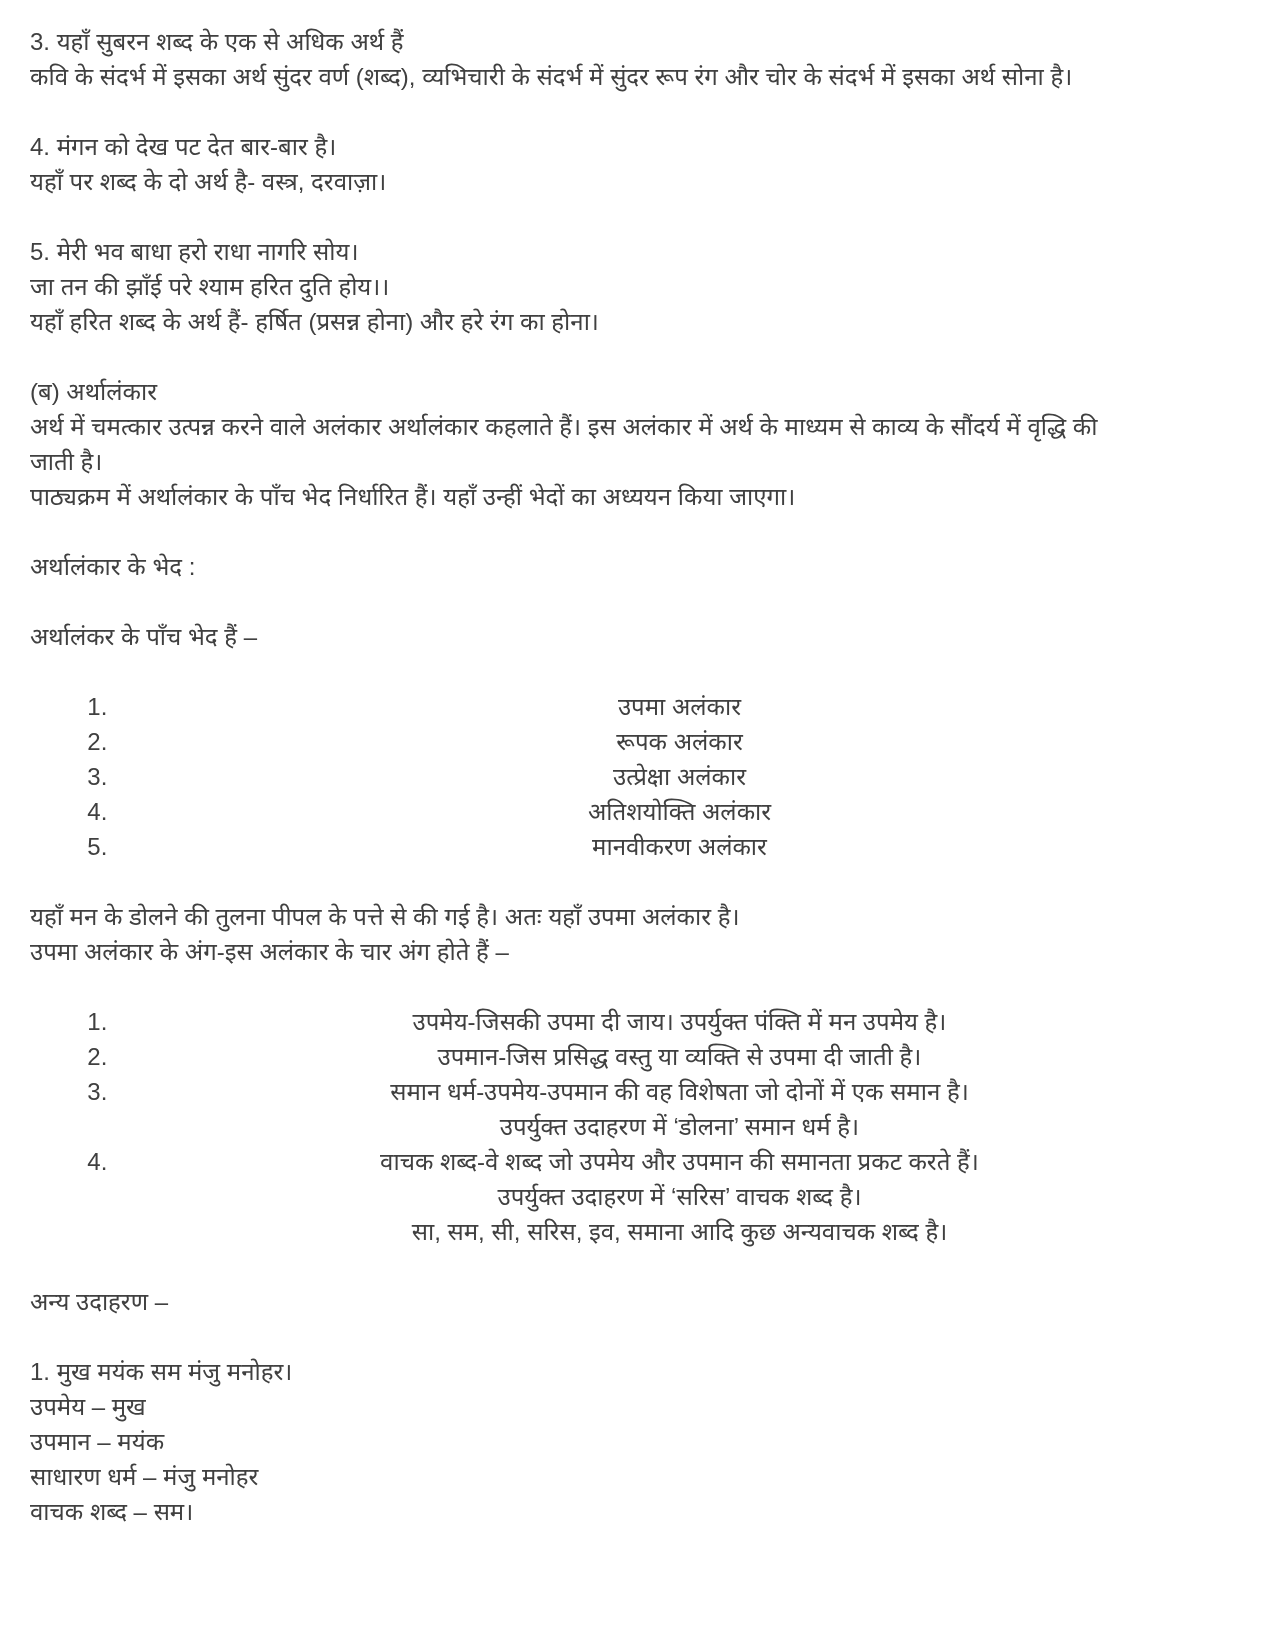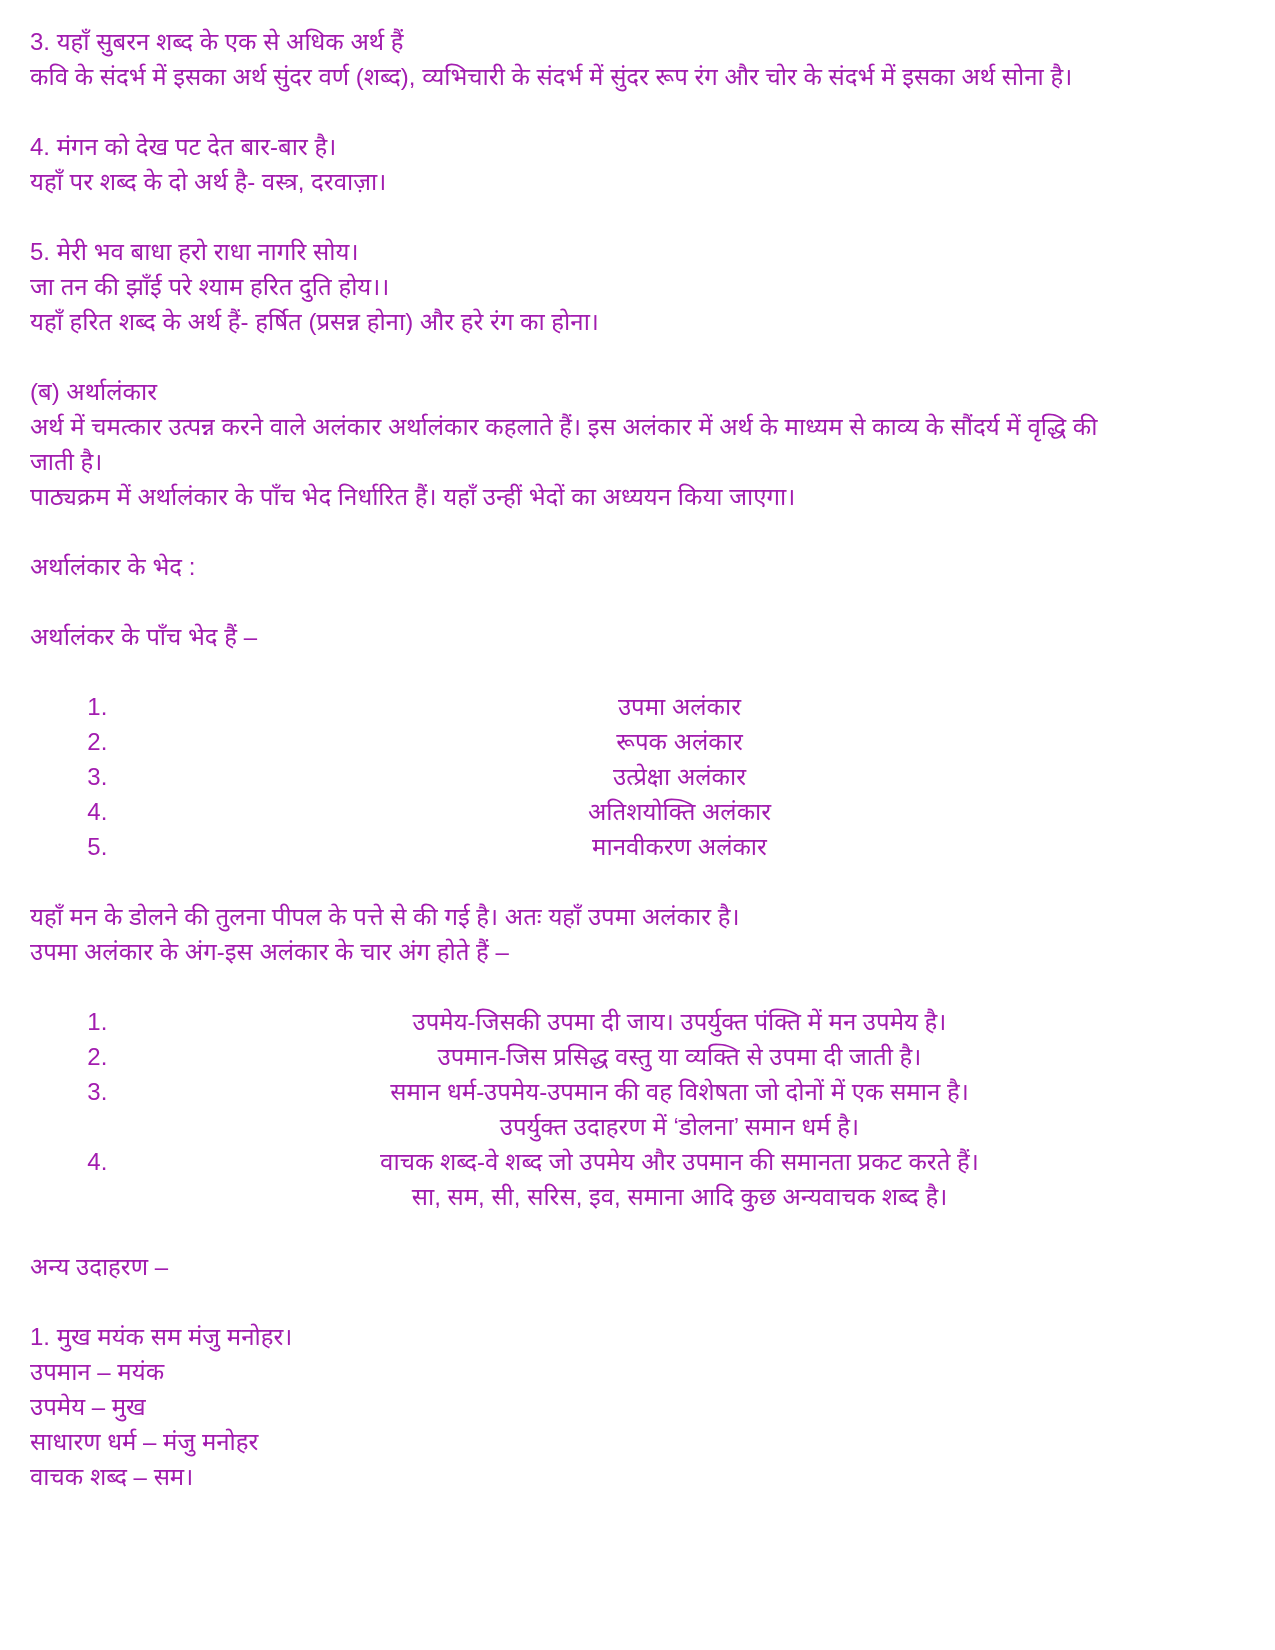--- a/index.html
+++ b/index.html
@@ -5,21 +5,21 @@
   html, body {
     margin: 0;
     padding: 0;
     background: #ffffff;
     overflow: hidden;
   }
   .doc {
     width: 1275px;
     box-sizing: border-box;
     padding: 24px 30px 16px 30px;
-    color: #a21caf;
+    color: #404040;
     font-family: "Liberation Sans", sans-serif;
     font-size: 24px;
   }
   .para { margin: 0 0 35px 0; }
   .para:last-child { margin-bottom: 12px; }
   .line {
     line-height: 35px;
     white-space: nowrap;
   }
   ol.num-list {
@@ -98,29 +98,30 @@
     </li>
     <li>
       <div class="line">उपमान-जिस प्रसिद्ध वस्तु या व्यक्ति से उपमा दी जाती है।</div>
     </li>
     <li>
       <div class="line">समान धर्म-उपमेय-उपमान की वह विशेषता जो दोनों में एक समान है।</div>
       <div class="line">उपर्युक्त उदाहरण में ‘डोलना’ समान धर्म है।</div>
     </li>
     <li>
       <div class="line">वाचक शब्द-वे शब्द जो उपमेय और उपमान की समानता प्रकट करते हैं।</div>
+      <div class="line">उपर्युक्त उदाहरण में ‘सरिस’ वाचक शब्द है।</div>
       <div class="line">सा, सम, सी, सरिस, इव, समाना आदि कुछ अन्यवाचक शब्द है।</div>
     </li>
   </ol>
 
   <div class="para">
     <div class="line">अन्य उदाहरण –</div>
   </div>
 
   <div class="para">
     <div class="line">1. मुख मयंक सम मंजु मनोहर।</div>
+    <div class="line">उपमेय – मुख</div>
     <div class="line">उपमान – मयंक</div>
-    <div class="line">उपमेय – मुख</div>
     <div class="line">साधारण धर्म – मंजु मनोहर</div>
     <div class="line">वाचक शब्द – सम।</div>
   </div>
 
 </div>
 
 </body></html>

